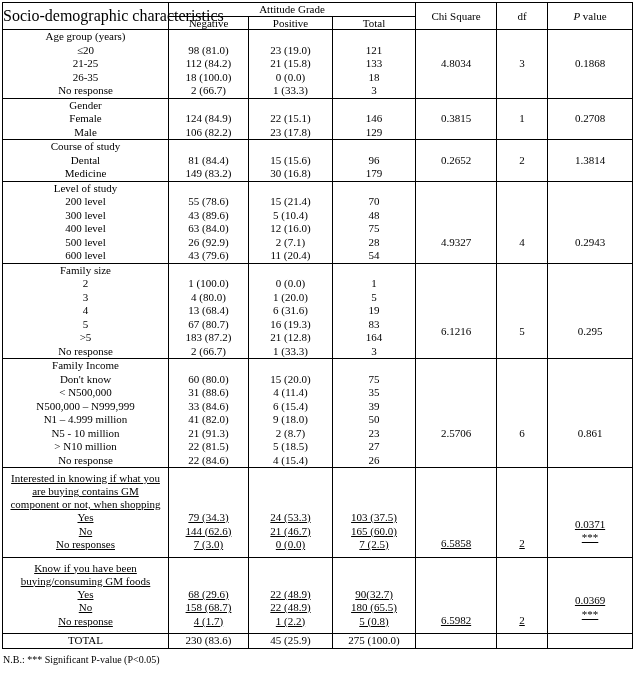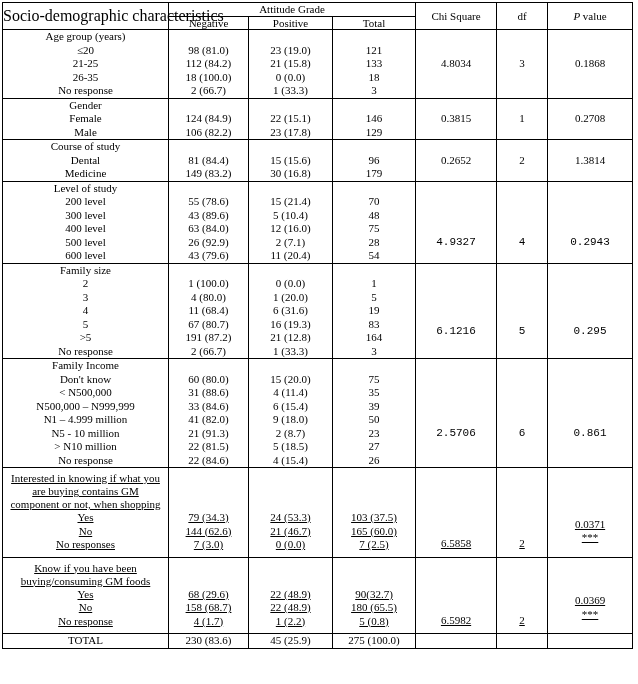--- a/index.html
+++ b/index.html
@@ -15,21 +15,21 @@
     font-weight:normal;font-size:11px;text-align:center;padding:0;color:#000;
   }
   thead th{line-height:12.5px;padding:1px 0;vertical-align:middle;}
   th.hdr-col1{font-size:16px;white-space:nowrap;}
   tbody td{vertical-align:top;padding:1px 0 2px;}
   tr.pad td{padding-top:4px;padding-bottom:5px;text-decoration:underline;}
   .ln{line-height:13.5px;white-space:nowrap;}
   .tight .title{line-height:13px;}
   td.vbottom{vertical-align:bottom;}
   td.stats{vertical-align:middle;}
-  td.stats.low{padding-top:42px;font-family:Liberation Mono, monospace;}
+  td.stats.low{padding-top:42px;}
   td.stats.bottom{vertical-align:bottom;}
   td.chi.bottom,td.df.bottom{padding-bottom:6px;}
   td.p.bottom{padding-bottom:12px;}
   .footnote{font-size:10px;line-height:12px;margin:5px 0 0 1px;text-align:left;}
 </style>
 </head>
 <body>
 
 <div class="page">
   <table class="main">
@@ -208,23 +208,23 @@
             <div class="ln">3</div>
             <div class="ln">4</div>
             <div class="ln">5</div>
             <div class="ln">&gt;5</div>
             <div class="ln">No response</div>
           </td>
           <td class="val">
             <div class="ln">&nbsp;</div>
             <div class="ln">1 (100.0)</div>
             <div class="ln">4 (80.0)</div>
-            <div class="ln">11 (68.4)</div>
+            <div class="ln">13 (68.4)</div>
             <div class="ln">67 (80.7)</div>
-            <div class="ln">191 (87.2)</div>
+            <div class="ln">183 (87.2)</div>
             <div class="ln">2 (66.7)</div>
           </td>
           <td class="val">
             <div class="ln">&nbsp;</div>
             <div class="ln">0 (0.0)</div>
             <div class="ln">1 (20.0)</div>
             <div class="ln">6 (31.6)</div>
             <div class="ln">16 (19.3)</div>
             <div class="ln">21 (12.8)</div>
             <div class="ln">1 (33.3)</div>
@@ -382,13 +382,14 @@
           </td>
         <td>
             <div class="ln">275 (100.0)</div>
           </td>
         <td></td>
         <td></td>
         <td></td>
       </tr>
     </tbody>
   </table>
+  <div class="footnote">N.B.: *** Significant P-value (P&lt;0.05)</div>
 </div>
 
 </body></html>

